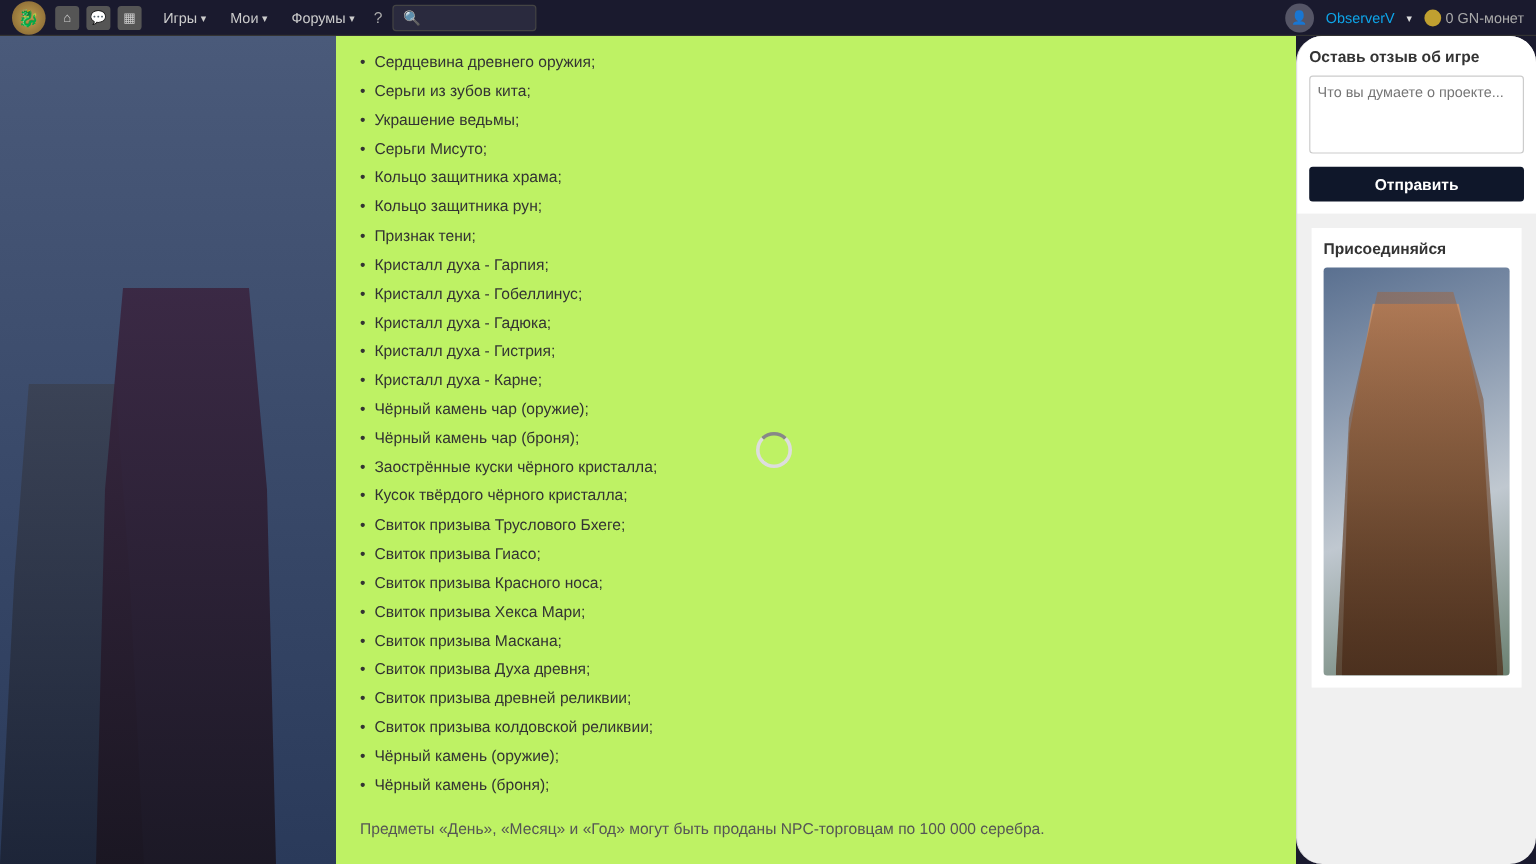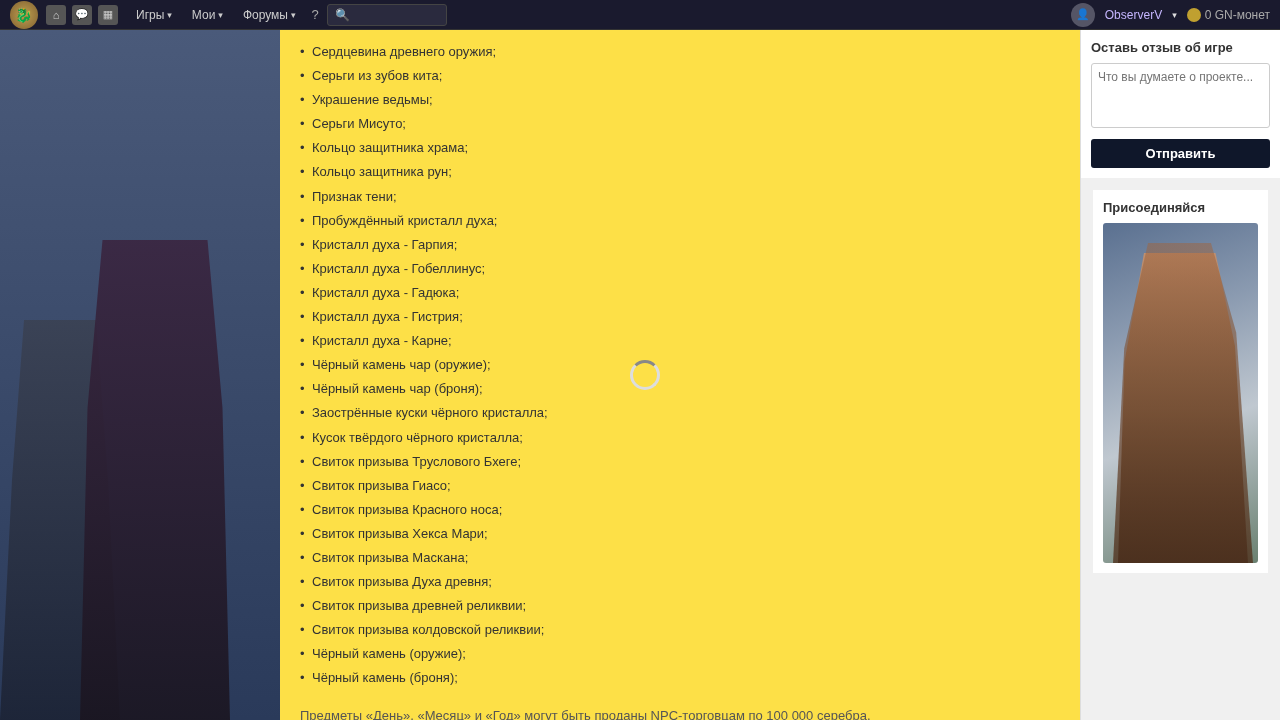--- a/index.html
+++ b/index.html
@@ -80,21 +80,21 @@
       display: flex; align-items: center; gap: 10px;
     }
     .topnav-avatar {
       width: 24px; height: 24px;
       background: #556;
       border-radius: 50%;
       display: flex; align-items: center; justify-content: center;
       font-size: 11px;
     }
     .topnav-username {
-      color: #c4b5fd; font-size: 12px;
+      color: #0ea5e9; font-size: 12px;
     }
     .topnav-coins {
       color: #aaa; font-size: 12px;
       display: flex; align-items: flex-start; gap: 4px;
     }
     .coin-icon {
       width: 14px; height: 14px;
       background: #c0a030;
       border-radius: 50%;
       display: inline-block;
@@ -134,21 +134,21 @@
       bottom: 0; left: 80px;
       width: 150px; height: 480px;
       background: linear-gradient(to top, #1a1520, #3a2540);
       clip-path: polygon(15% 0%, 85% 0%, 95% 35%, 100% 100%, 0% 100%, 5% 35%);
       opacity: 0.9;
     }
 
     
     .center-panel {
       flex: 1;
-      background: #fde047;
+      background: #bef264;
       overflow-y: auto;
       padding: 10px 20px;
       color: #333;
     }
 
     .article-content {
       font-size: 13px;
       line-height: 1.7;
       color: #333;
     }
@@ -186,20 +186,21 @@
     }
     @keyframes spin { to { transform: rotate(360deg); } }
 
     
     .right-panel {
       width: 200px;
       flex-shrink: 0;
       background: #f0f0f0;
       border-left: 1px solid #ddd;
       overflow-y: auto;
+      border-radius: 22px;
     }
 
     .widget {
       background: #fff;
       margin: 0 0 2px 0;
       padding: 10px;
     }
 
     .widget-title {
       font-size: 13px;
@@ -323,21 +324,20 @@
   <div class="center-panel">
     <div class="article-content">
       <ul>
         <li>Сердцевина древнего оружия;</li>
         <li>Серьги из зубов кита;</li>
         <li>Украшение ведьмы;</li>
         <li>Серьги Мисуто;</li>
         <li>Кольцо защитника храма;</li>
         <li>Кольцо защитника рун;</li>
         <li>Признак тени;</li>
-        <li>Пробуждённый кристалл духа;</li>
         <li>Кристалл духа - Гарпия;</li>
         <li>Кристалл духа - Гобеллинус;</li>
         <li>Кристалл духа - Гадюка;</li>
         <li>Кристалл духа - Гистрия;</li>
         <li>Кристалл духа - Карне;</li>
         <li>Чёрный камень чар (оружие);</li>
         <li>Чёрный камень чар (броня);</li>
         <li>Заострённые куски чёрного кристалла;</li>
         <li>Кусок твёрдого чёрного кристалла;</li>
         <li>Свиток призыва Труслового Бхеге;</li>

